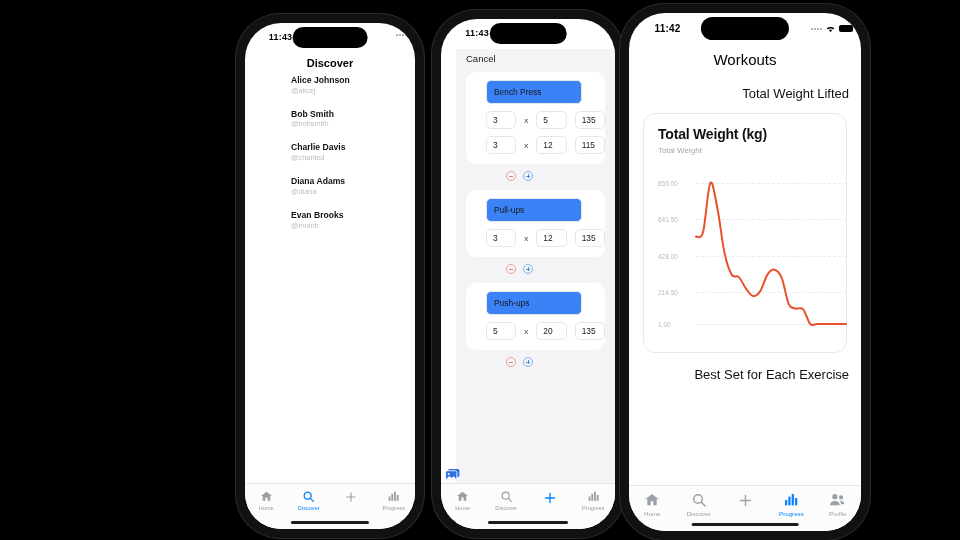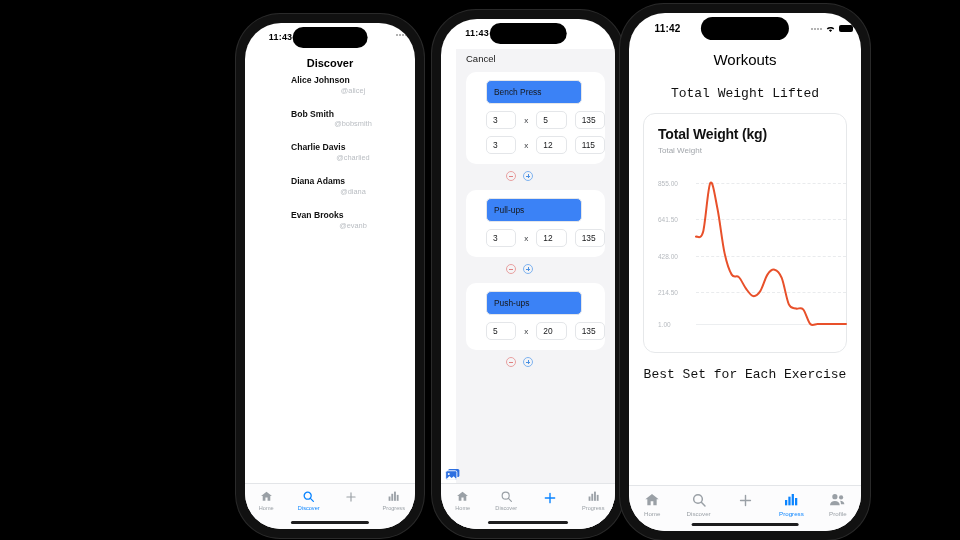--- a/index.html
+++ b/index.html
@@ -37,21 +37,21 @@
   .p1 .content { padding:0 0 0 0; height:calc(100% - 30px); position:relative; }
   .searchbar { margin:0 8px; background:#eceef0; border-radius:9px; height:19px;
                display:flex; align-items:center; gap:5px; padding:0 7px; }
   .searchbar .ph { font-size:8.5px; color:#a9aeb4; }
   .mag { width:8px; height:8px; border:1.2px solid #9aa0a6; border-radius:50%; position:relative; flex:none; }
   .mag::after { content:""; position:absolute; width:3.5px; height:1.2px; background:#9aa0a6;
                 right:-3px; bottom:0px; transform:rotate(45deg); }
   .friends { padding-left:46px; }
   .friend { margin-bottom:13px; }
   .fname { font-size:8.6px; font-weight:bold; color:#111; line-height:1.25; }
-  .fhandle { font-size:7.4px; color:#b9bdc2; line-height:1.35;text-align:center; }
+  .fhandle { font-size:7.4px; color:#b9bdc2; line-height:1.35; }
 
   
   .tabbar { position:absolute; left:0; right:0; bottom:0; height:46px;
             background:#fcfcfd; border-top:.5px solid #e3e5e8;
             display:flex; align-items:flex-start; padding-top:6px; }
   .tab { flex:1; display:flex; flex-direction:column; align-items:center; gap:2px; }
   .tab .lbl { font-size:5.6px; color:#9aa0a6; }
   .tab.active .lbl { color:#0a84ff; }
   .tab svg { display:block; }
   .homeind { position:absolute; left:50%; transform:translateX(-50%); bottom:5px;
@@ -70,21 +70,21 @@
   .circ { width:10px; height:10px; border-radius:50%; position:relative; }
   .circ.minus { border:1.1px solid #e8a0a0; }
   .circ.minus::after { content:""; position:absolute; left:2px; right:2px; top:4px; height:1.1px; background:#e08080; }
   .circ.plus { border:1.1px solid #7fb3f0; }
   .circ.plus::after { content:""; position:absolute; left:2px; right:2px; top:4px; height:1.1px; background:#4a90e2; }
   .circ.plus::before { content:""; position:absolute; top:2px; bottom:2px; left:4px; width:1.1px; background:#4a90e2; }
   .shot-icon { position:absolute; left:4px; bottom:44px; z-index:9; }
 
   
   .p3 .content { height:calc(100% - 30px); position:relative; overflow:hidden; }
-  .sechead { text-align:center; font-size:13px; color:#111; padding:6px 4px 12px;font-family:Liberation Mono, monospace; }
+  .sechead { text-align:right; font-size:13px; color:#111; padding:6px 12px 12px; }
   .card { margin:0 14px; background:#fff; border:1px solid #e6e8ea;
           border-radius:12px; padding:12px 0 23px 14px; }
   .card h3 { font-size:14px; font-weight:bold; color:#111; letter-spacing:-.2px; }
   .card .sub { font-size:8px; color:#a2a6ab; margin-top:4px; }
   .plot { position:relative; height:166px; margin-top:8px; }
   .ylab { position:absolute; left:0; font-size:6.5px; color:#b6babf; transform:translateY(-50%); }
   .gline { position:absolute; left:38px; right:0; border-top:1px dashed #e9ebed; }
   .gline.solid { border-top:1px solid #eceef0; }
   .card2 { margin:14px 14px 0; background:#fff; border:1px solid #e6e8ea;
            border-radius:12px; padding:12px 0 6px 14px; height:60px; overflow:hidden; }

